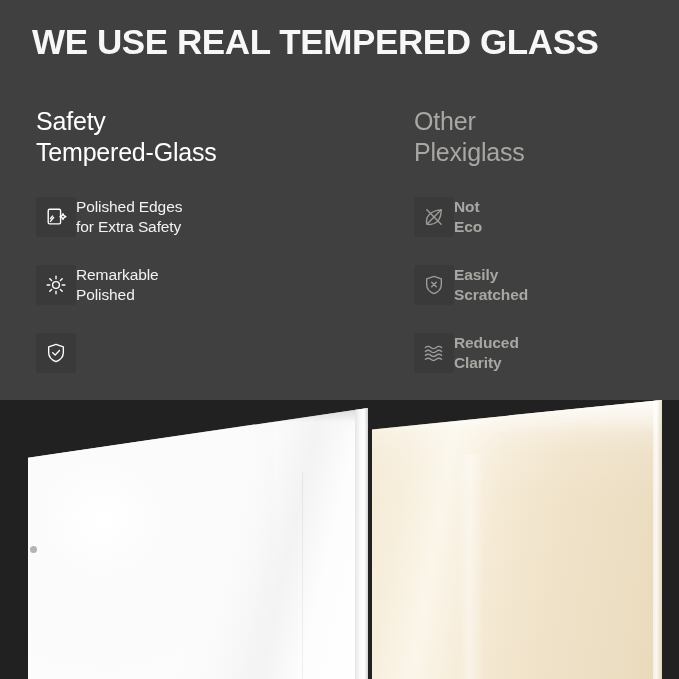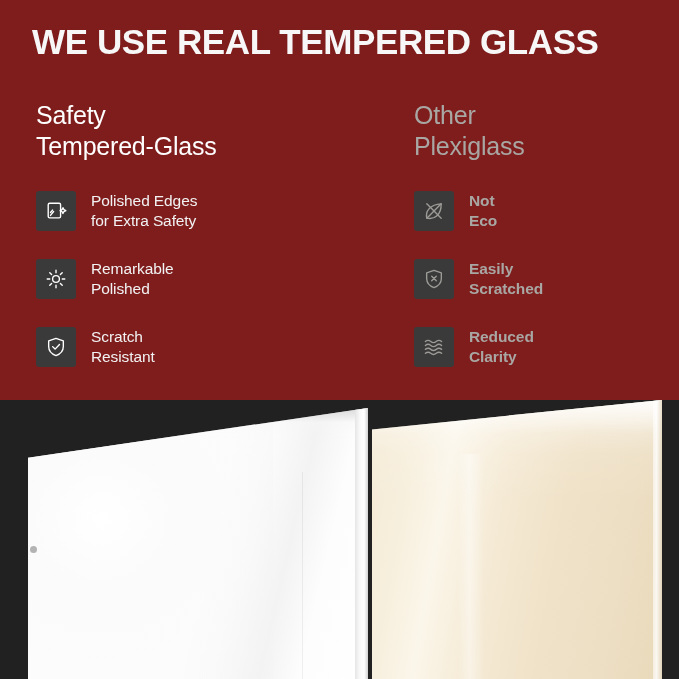--- a/index.html
+++ b/index.html
@@ -11,40 +11,40 @@
     height: 679px;
     background: #262626;
     font-family: "Liberation Sans", sans-serif;
     overflow: hidden;
     position: relative;
   }
 
   .infographic {
     position: absolute;
     inset: 0;
-    background: #7f1d1d;
+    background: #404040;
   }
 
   
   .headline {
     position: absolute;
     left: 32px;
     top: 22px;
     font-size: 35px;
     font-weight: 700;
     letter-spacing: -0.4px;
     color: #f7f7f7;
     white-space: nowrap;
   }
 
   
   .columns {
     position: absolute;
     left: 0;
-    top: 100px;
+    top: 106px;
     width: 540px;
     height: 300px;
   }
   .column {
     position: absolute;
     top: 0;
     width: 300px;
   }
   .column.left  { left: 36px; }
   .column.right { left: 414px; }
@@ -56,21 +56,20 @@
     letter-spacing: -0.2px;
     margin: 0 0 26px 0;
     white-space: pre-line;
   }
   .column.left  .col-title { color: #ffffff; }
   .column.right .col-title { color: #a9a7a3; }
 
   .feature {
     display: flex;
     align-items: center;
-    gap: 15px;
     height: 46px;
     margin-bottom: 22px;
   }
   .feature:last-child { margin-bottom: 0; }
 
   .icon-tile {
     flex: 0 0 auto;
     width: 40px;
     height: 40px;
     border-radius: 3px;
@@ -266,22 +265,20 @@
 Polished</span>
       </div>
 
       <div class="feature">
         <span class="icon-tile">
           <svg width="22" height="22" viewBox="0 0 24 24" fill="none" stroke-width="1.5" stroke-linecap="round" stroke-linejoin="round">
             <path d="M12 2.6 L20 5.4 v6.1 c0 5.1 -3.4 8.2 -8 9.9 -4.6 -1.7 -8 -4.8 -8 -9.9 V5.4 z"></path>
             <path d="M8.3 11.6 l2.7 2.7 4.8 -5.1"></path>
           </svg>
         </span>
-        <span class="feature-label">Scratch
-Resistant</span>
       </div>
     </div>
 
     <div class="column right">
       <div class="col-title">Other
 Plexiglass</div>
 
       <div class="feature">
         <span class="icon-tile">
           <svg width="22" height="22" viewBox="0 0 24 24" fill="none" stroke-width="1.5" stroke-linecap="round" stroke-linejoin="round">

